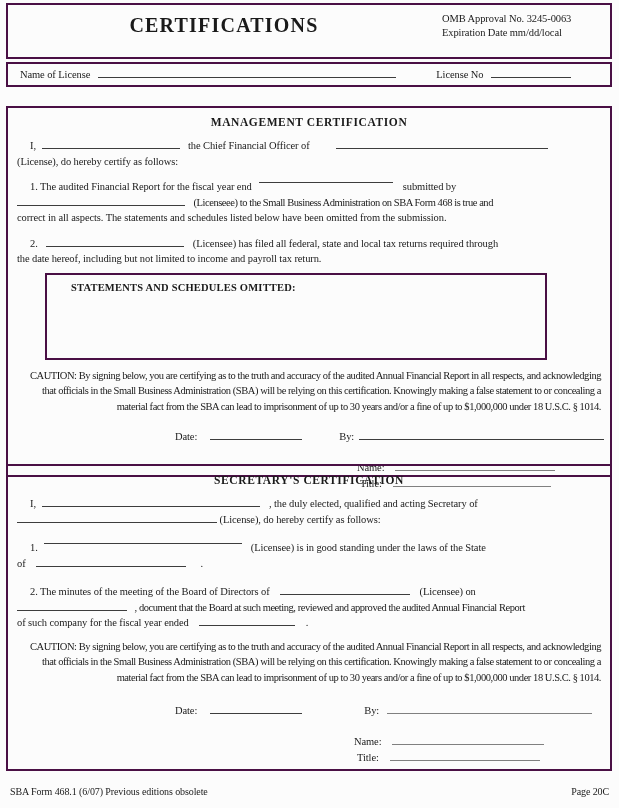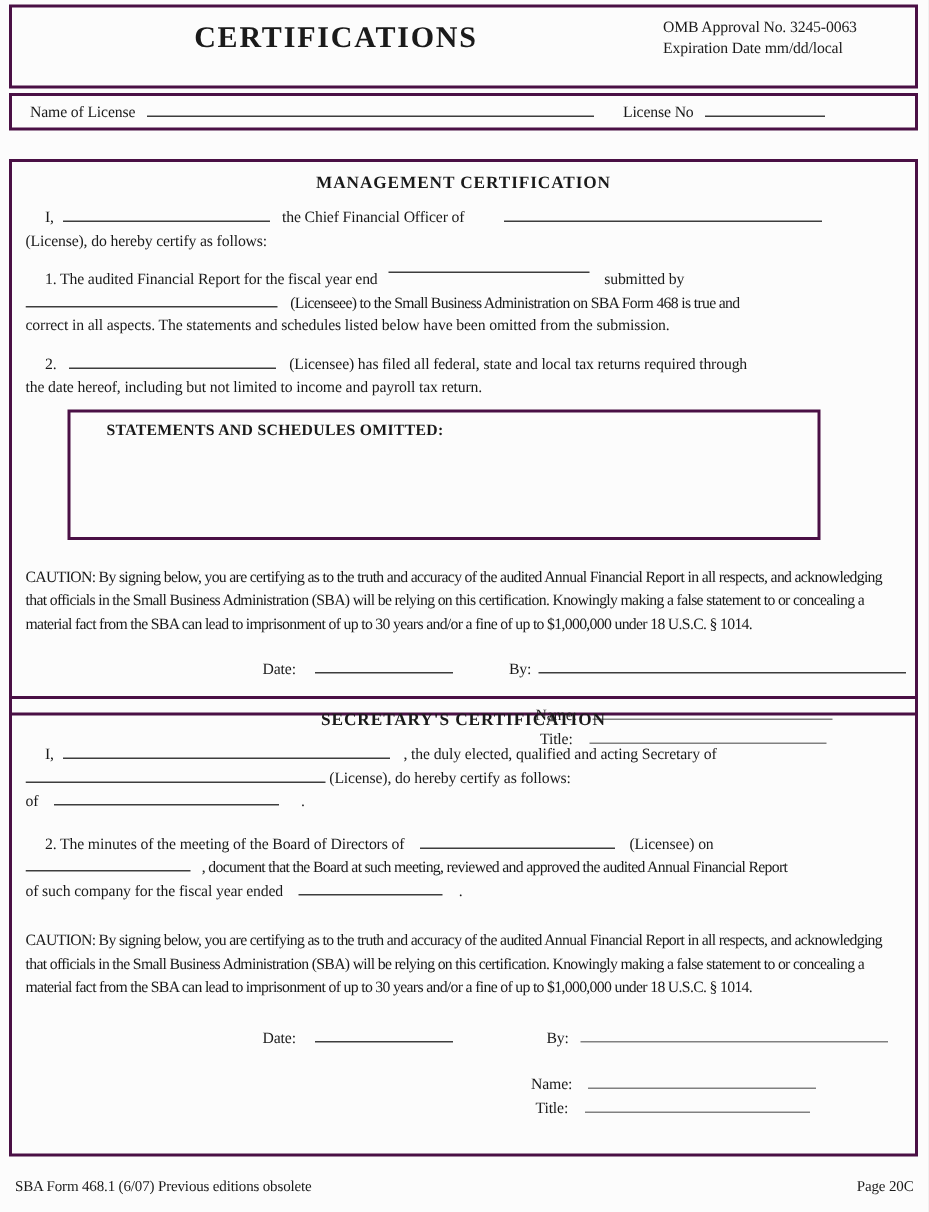--- a/index.html
+++ b/index.html
@@ -32,21 +32,21 @@
   .gap10 { margin-top:10px; }
 
   
   .blank { display:inline-block; height:10px; border-bottom:1px solid #3d3d3d; vertical-align:baseline; }
   .blank.raised { height:0; border-bottom:none; border-top:1px solid #3d3d3d; vertical-align:7px; }
   .blank.gray { border-color:#808080; }
 
   .omitted-box { margin:6px 0 0 28px; width:502px; height:87px;
     border:2px solid var(--border); padding:5px 24px; font-weight:bold; letter-spacing:0.2px; }
 
-  .caution { margin-top:18px; white-space:normal; line-height:15.5px; }
+  .caution { margin-top:8px; white-space:normal; line-height:15.5px;text-align:right; }
 
   .sigrow { margin-top:15px; white-space:nowrap; }
   .namerow { white-space:nowrap; }
   .ml { display:inline-block; }
 
   
   .footer { position:absolute; left:0; top:786px; width:619px; padding:0 10px;
     font-size:10px; letter-spacing:-0.1px; }
   .footer .right { float:right; }
 </style>
@@ -59,21 +59,21 @@
     <div class="form-title">CERTIFICATIONS</div>
     <div class="omb">
       <div>OMB Approval No. 3245-0063</div>
       <div>Expiration Date  mm/dd/local</div>
     </div>
   </div>
 
   <div class="box licensee-box">
     <span class="ml" style="margin-left:12px">Name of License</span>
     <span class="blank" style="width:298px;margin-left:5px"></span>
-    <span class="ml" style="margin-left:17px">License No</span>
+    <span class="ml" style="margin-left:38px">License No</span>
     <span class="blank" style="width:80px;margin-left:5px"></span>
   </div>
 
   <div class="box section mgmt-box">
     <div class="sec-h">MANAGEMENT CERTIFICATION</div>
 
     <div class="line para">
       <span class="ml" style="margin-left:13px">I,</span>
       <span class="blank" style="width:138px;margin-left:4px"></span>
       <span class="ml" style="margin-left:5px">the Chief Financial Officer of</span>
@@ -127,20 +127,25 @@
     <div class="line para">
       <span class="ml" style="margin-left:13px">I,</span>
       <span class="blank" style="width:218px;margin-left:4px"></span>
       <span class="ml" style="margin-left:6px">, the duly elected, qualified and acting Secretary of</span>
     </div>
     <div class="line">
       <span class="blank" style="width:200px"></span>
       <span>(License), do hereby certify as follows:</span>
     </div>
 
+    <div class="line" style="margin-top:13px">
+      <span class="ml" style="margin-left:13px">1.</span>
+      <span class="blank raised" style="width:198px;margin-left:4px"></span>
+      <span class="ml" style="margin-left:6px">(Licensee) is in good standing under the laws of the State</span>
+    </div>
     <div class="line">
       <span>of</span>
       <span class="blank" style="width:150px;margin-left:8px"></span>
       <span class="ml" style="margin-left:12px">.</span>
     </div>
 
     <div class="line" style="margin-top:13px">
       <span class="ml" style="margin-left:13px">2.  The minutes of the meeting of the Board of Directors of</span>
       <span class="blank" style="width:130px;margin-left:8px"></span>
       <span class="ml" style="margin-left:7px">(Licensee) on</span>

